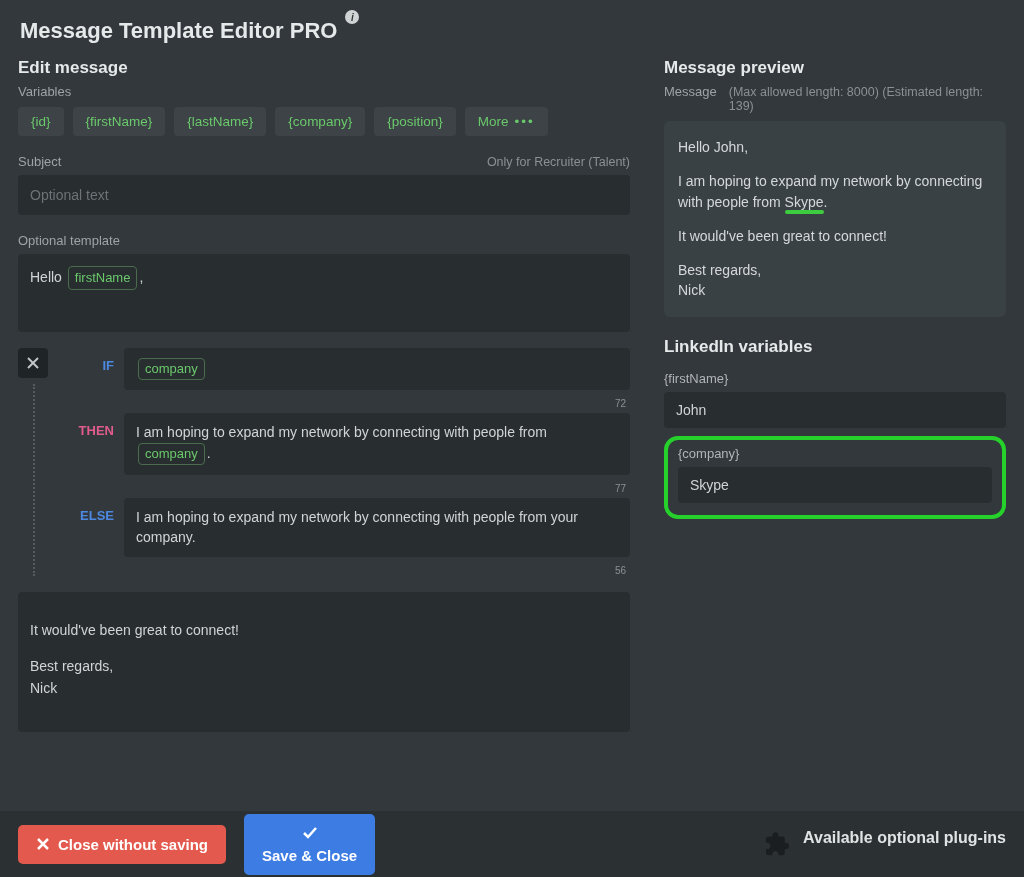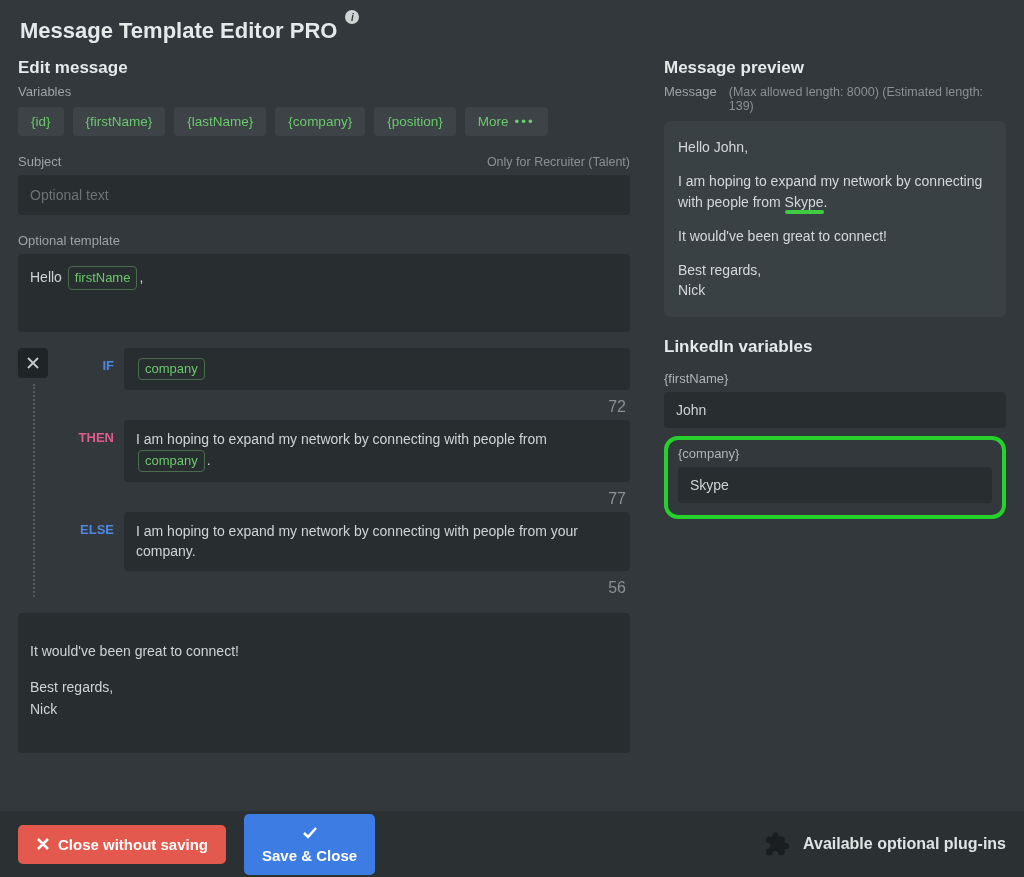--- a/index.html
+++ b/index.html
@@ -128,21 +128,21 @@
   }
   .indent-line {
     position: absolute;
     top: 36px;
     left: 15px;
     bottom: 4px;
     border-left: 2px dotted #555b5e;
   }
   .char-count {
     text-align: right;
-    font-size: 16px;
+    font-size: 10px;
     color: #8b9093;
     padding: 2px 4px 4px 0;
   }
   .after-box {
     margin-top: 12px;
     background: #282d30;
     border-radius: 4px;
     padding: 28px 12px 18px;
     font-size: 14px;
     color: #d0d4d6;
@@ -208,21 +208,21 @@
     font-size: 15px;
     font-weight: 600;
     cursor: pointer;
     display: inline-flex; align-items: center; gap: 8px;
     color: #fff;
   }
   .btn-red  { background: #e4594d; }
   .btn-blue { background: #3d7ce3; flex-direction: column; }
   .plug-ins {
     margin-left: auto;
-    display: flex; align-items: center; gap: 12px;
+    display: flex; gap: 12px;
     font-size: 16px; font-weight: 600; color: #e0e3e4;
   }
   .puzzle {
     width: 30px; height: 30px;
     position: relative;
   }
   .puzzle svg { width: 30px; height: 30px; }
 </style>
 </head>
 <body>

